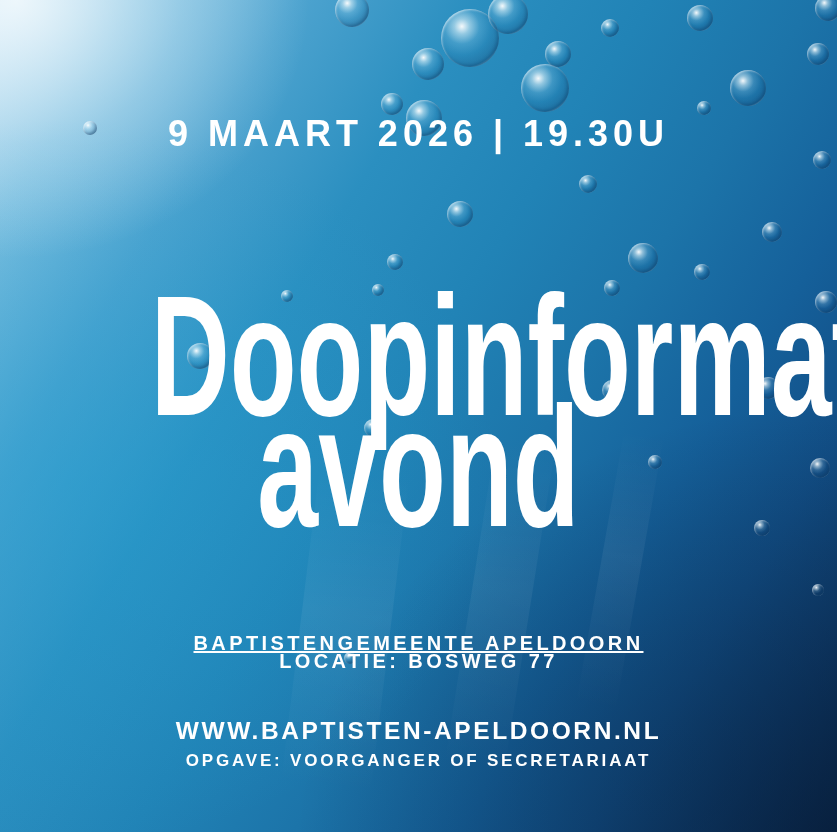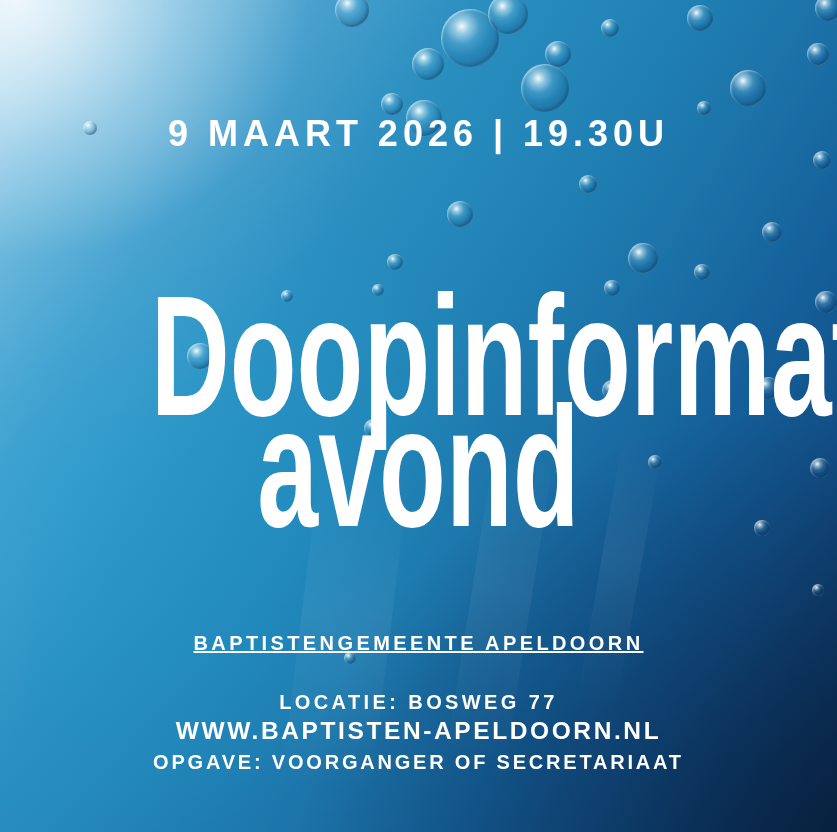--- a/index.html
+++ b/index.html
@@ -41,23 +41,23 @@
   .date{
     top:116px;font-size:36px;font-weight:700;letter-spacing:5px;
   }
   .title{
     font-size:171px;font-weight:700;letter-spacing:0;
     transform:scaleX(0.64);transform-origin:50% 50%;
   }
   .title1{top:270px;}
   .title2{top:381px;}
   .org1{top:633px;font-size:20px;font-weight:700;letter-spacing:3.4px;text-decoration:underline;}
-  .org2{top:692px;font-size:20px;font-weight:700;letter-spacing:3.4px;}
+  .org2{top:651px;font-size:20px;font-weight:700;letter-spacing:3.4px;}
   .www{top:719px;font-size:24.5px;font-weight:700;letter-spacing:2.6px;}
-  .opgave{top:752px;font-size:20px;font-weight:700;letter-spacing:2.8px;}
+  .opgave{top:752px;font-size:17px;font-weight:700;letter-spacing:2.8px;}
 </style>
 </head>
 <body>
 
 <div class="poster">
   <div class="ray ray1"></div>
   <div class="ray ray2"></div>
   <div class="ray ray3"></div>
 
   <div class="bubble-layer">

